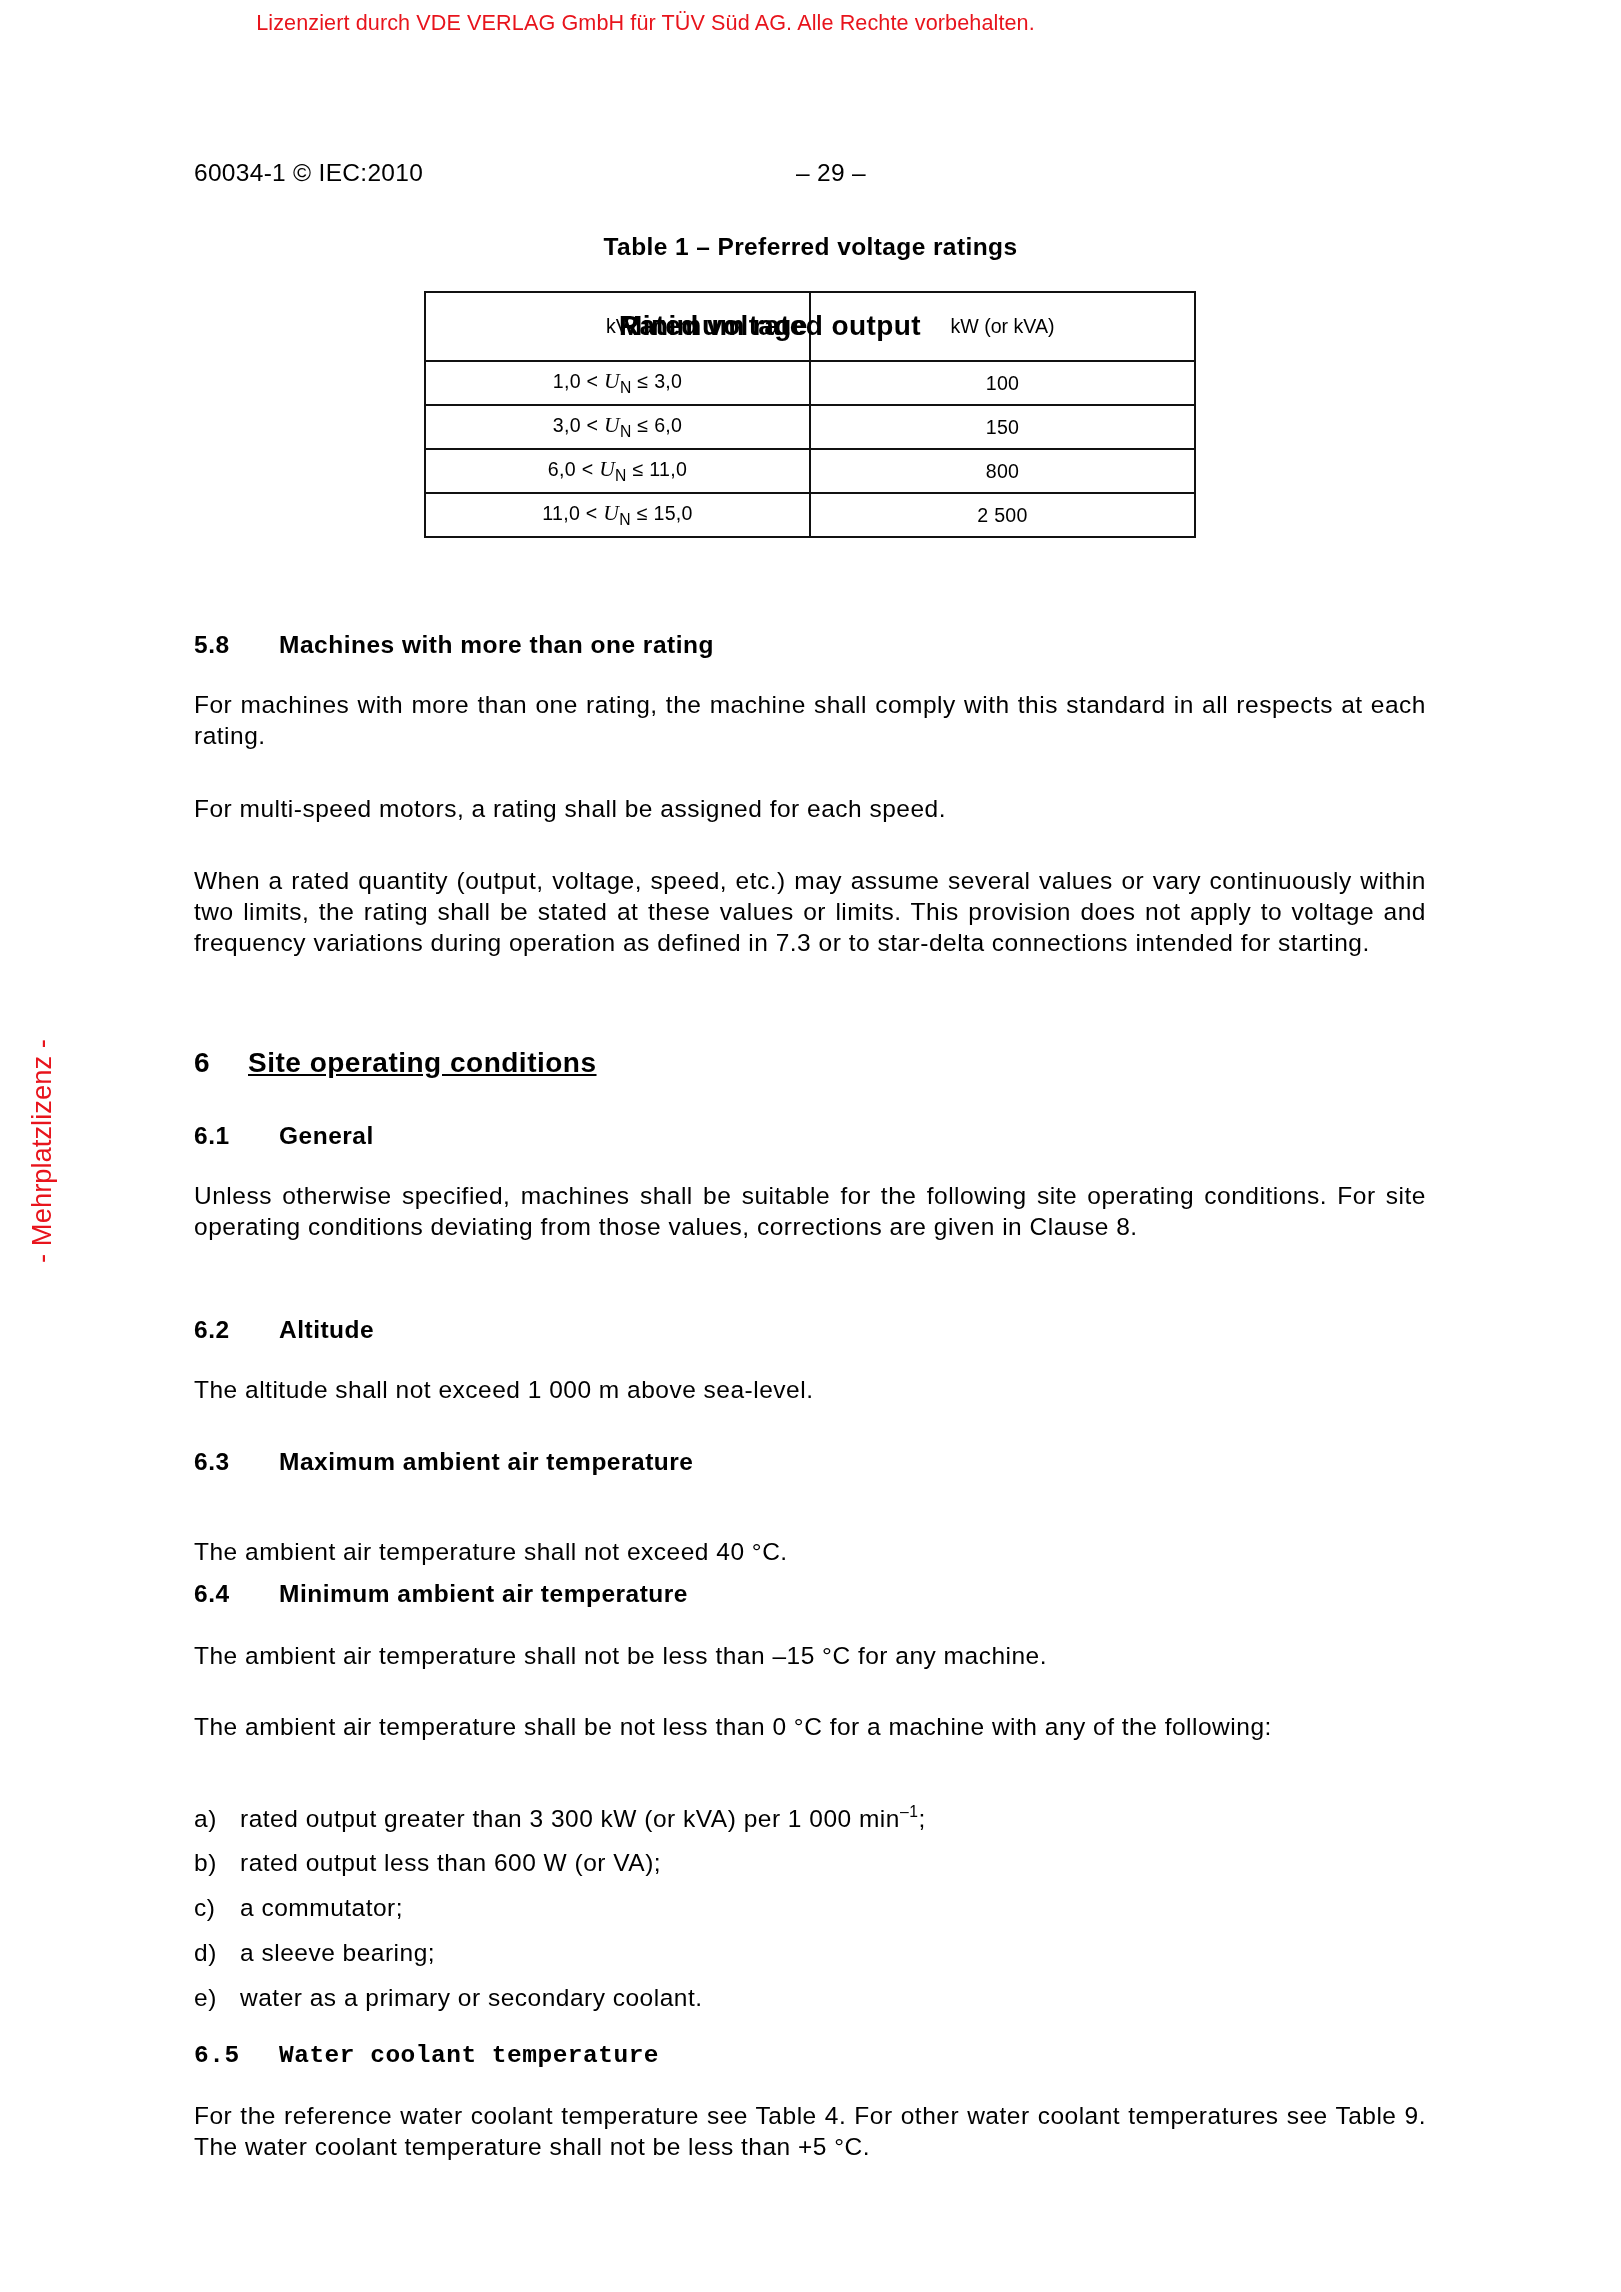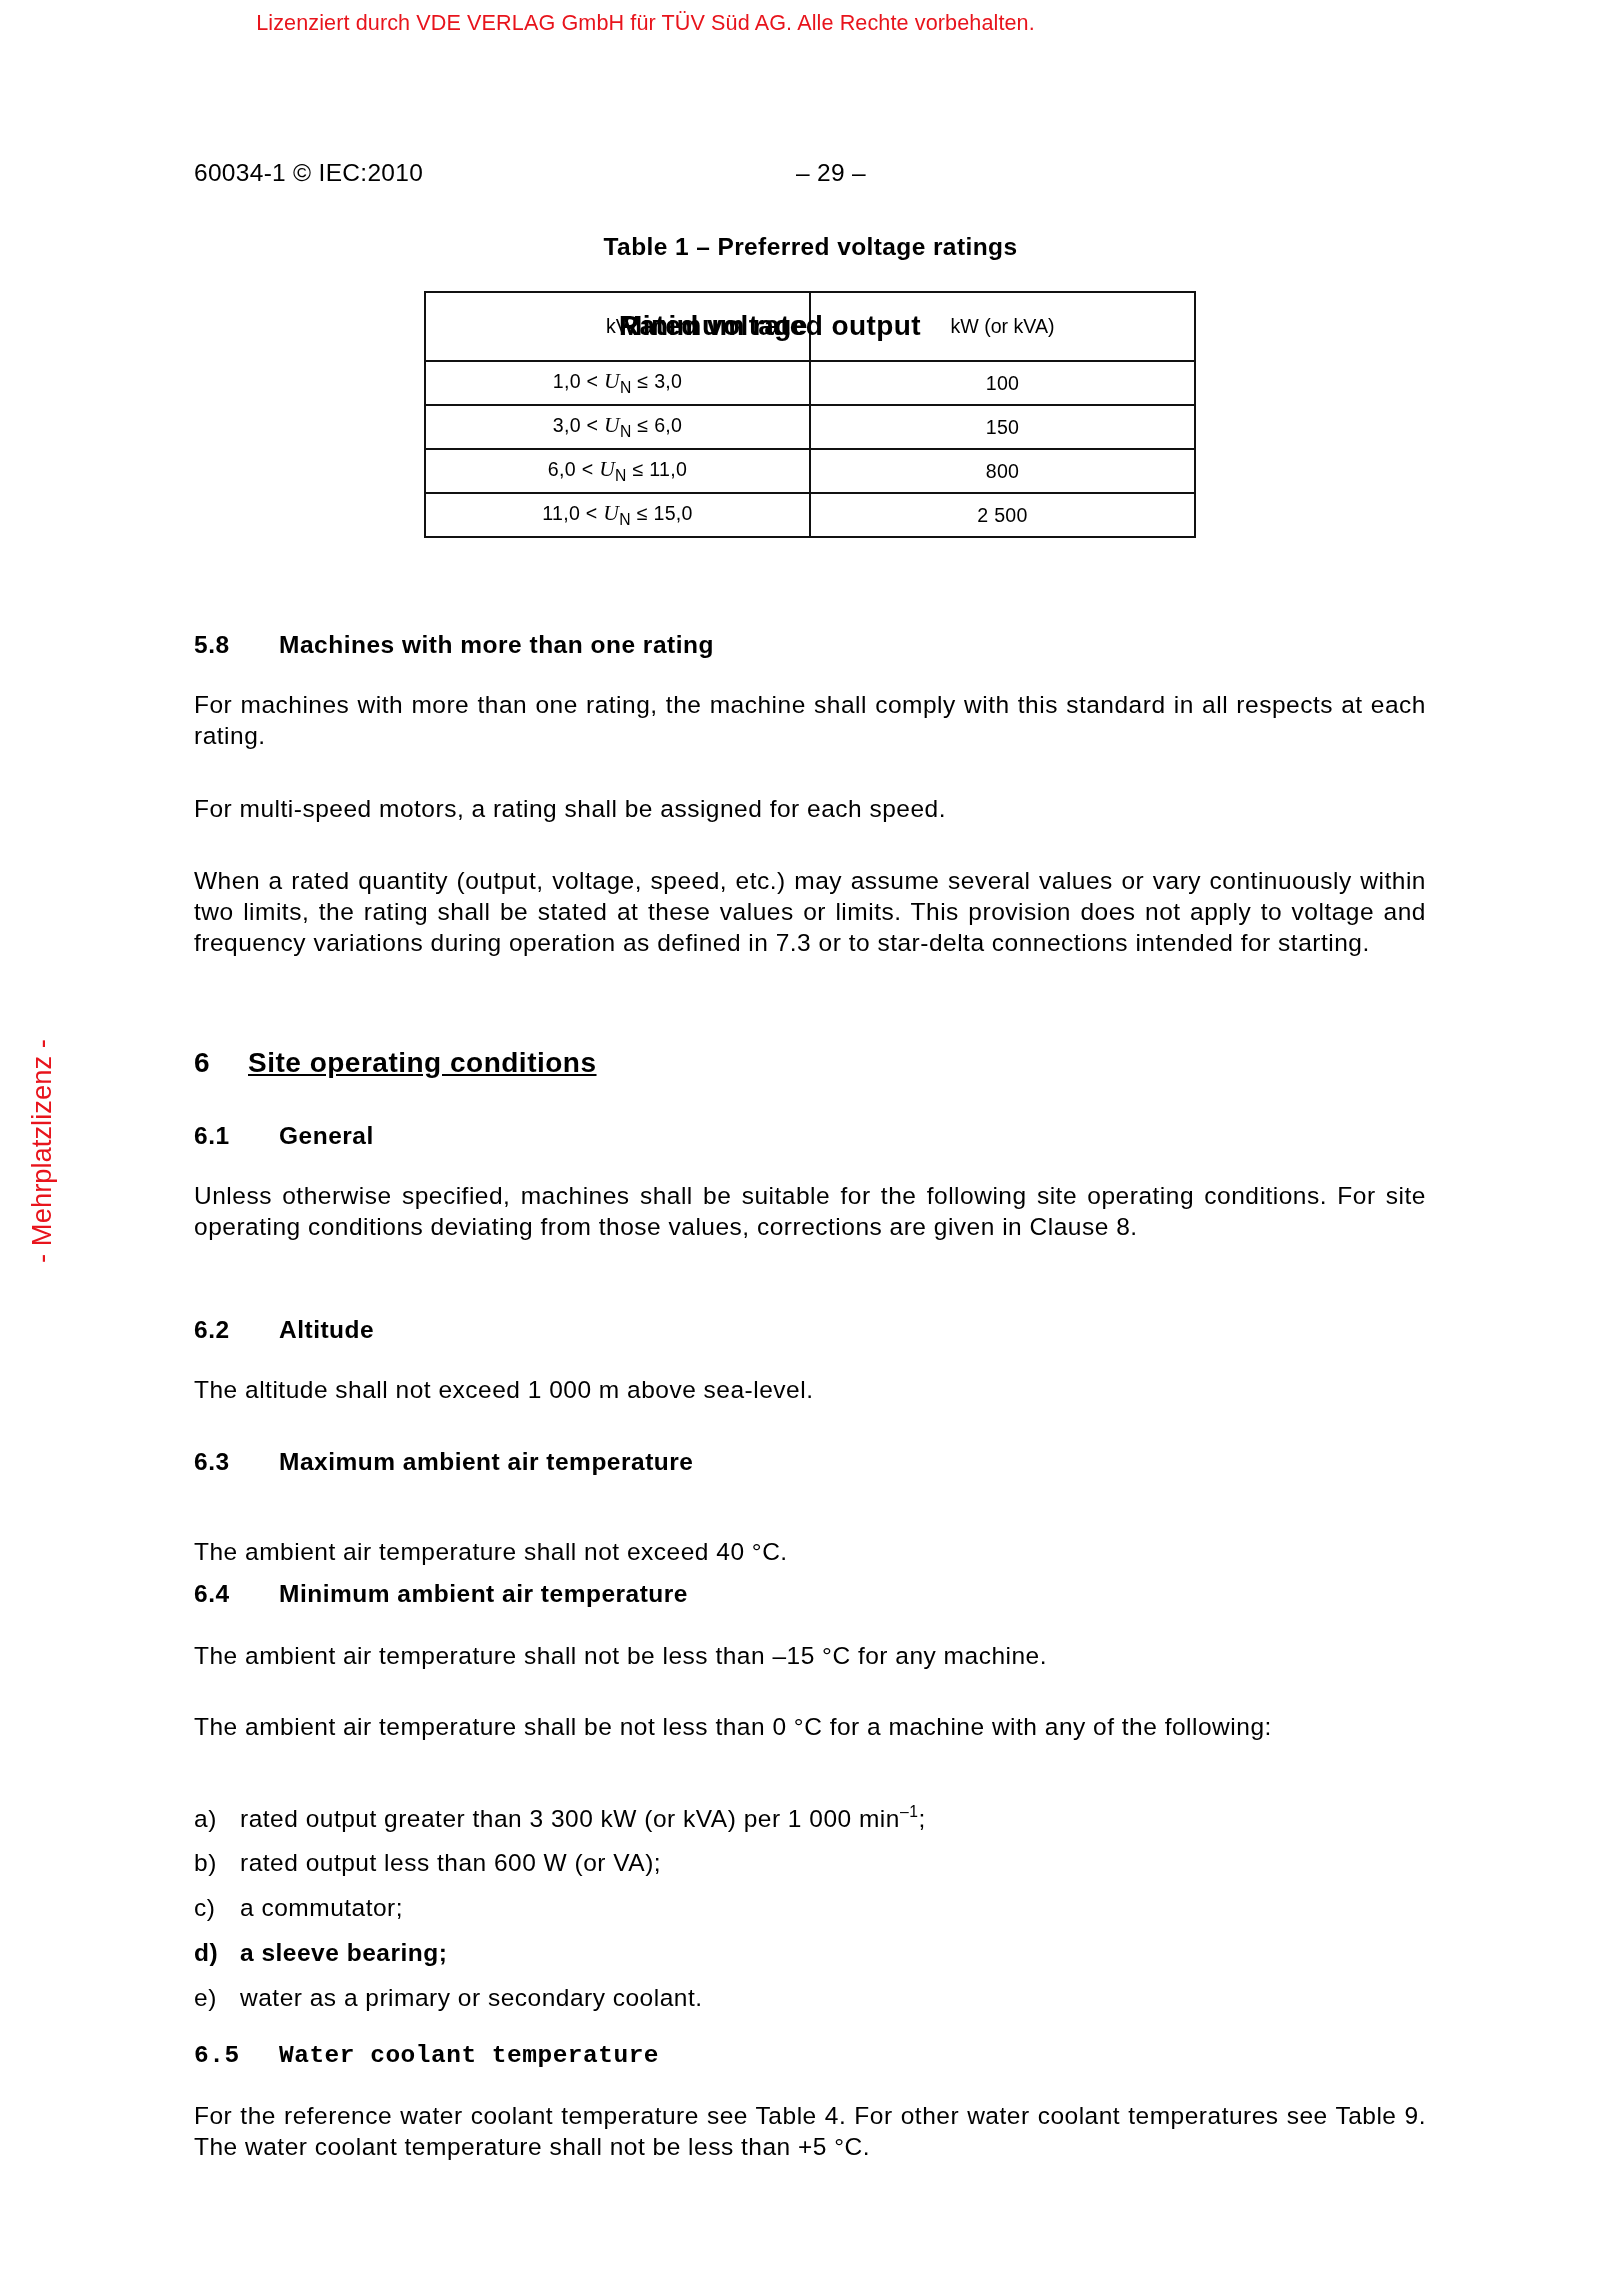--- a/index.html
+++ b/index.html
@@ -127,21 +127,21 @@
 
 <div class="list-item" style="top:1803px;">
   <span class="lbl">a)</span><span>rated output greater than 3 300 kW (or kVA) per 1 000 min</span><sup>–1</sup><span>;</span>
 </div>
 <div class="list-item" style="top:1849px;">
   <span class="lbl">b)</span><span>rated output less than 600 W (or VA);</span>
 </div>
 <div class="list-item" style="top:1894px;">
   <span class="lbl">c)</span><span>a commutator;</span>
 </div>
-<div class="list-item" style="top:1939px;font-weight:bold;">
+<div class="list-item" style="top:1939px;">
   <span class="lbl">d)</span><span>a sleeve bearing;</span>
 </div>
 <div class="list-item" style="top:1984px;">
   <span class="lbl">e)</span><span>water as a primary or secondary coolant.</span>
 </div>
 
 <div class="h2" style="top:2042px;font-family:Liberation Mono, monospace;">
   <span class="num">6.5</span><span>Water coolant temperature</span>
 </div>
 <div class="para" style="top:2100px;">For the reference water coolant temperature see Table 4. For other water coolant temperatures see Table 9. The water coolant temperature shall not be less than +5 °C.</div>

